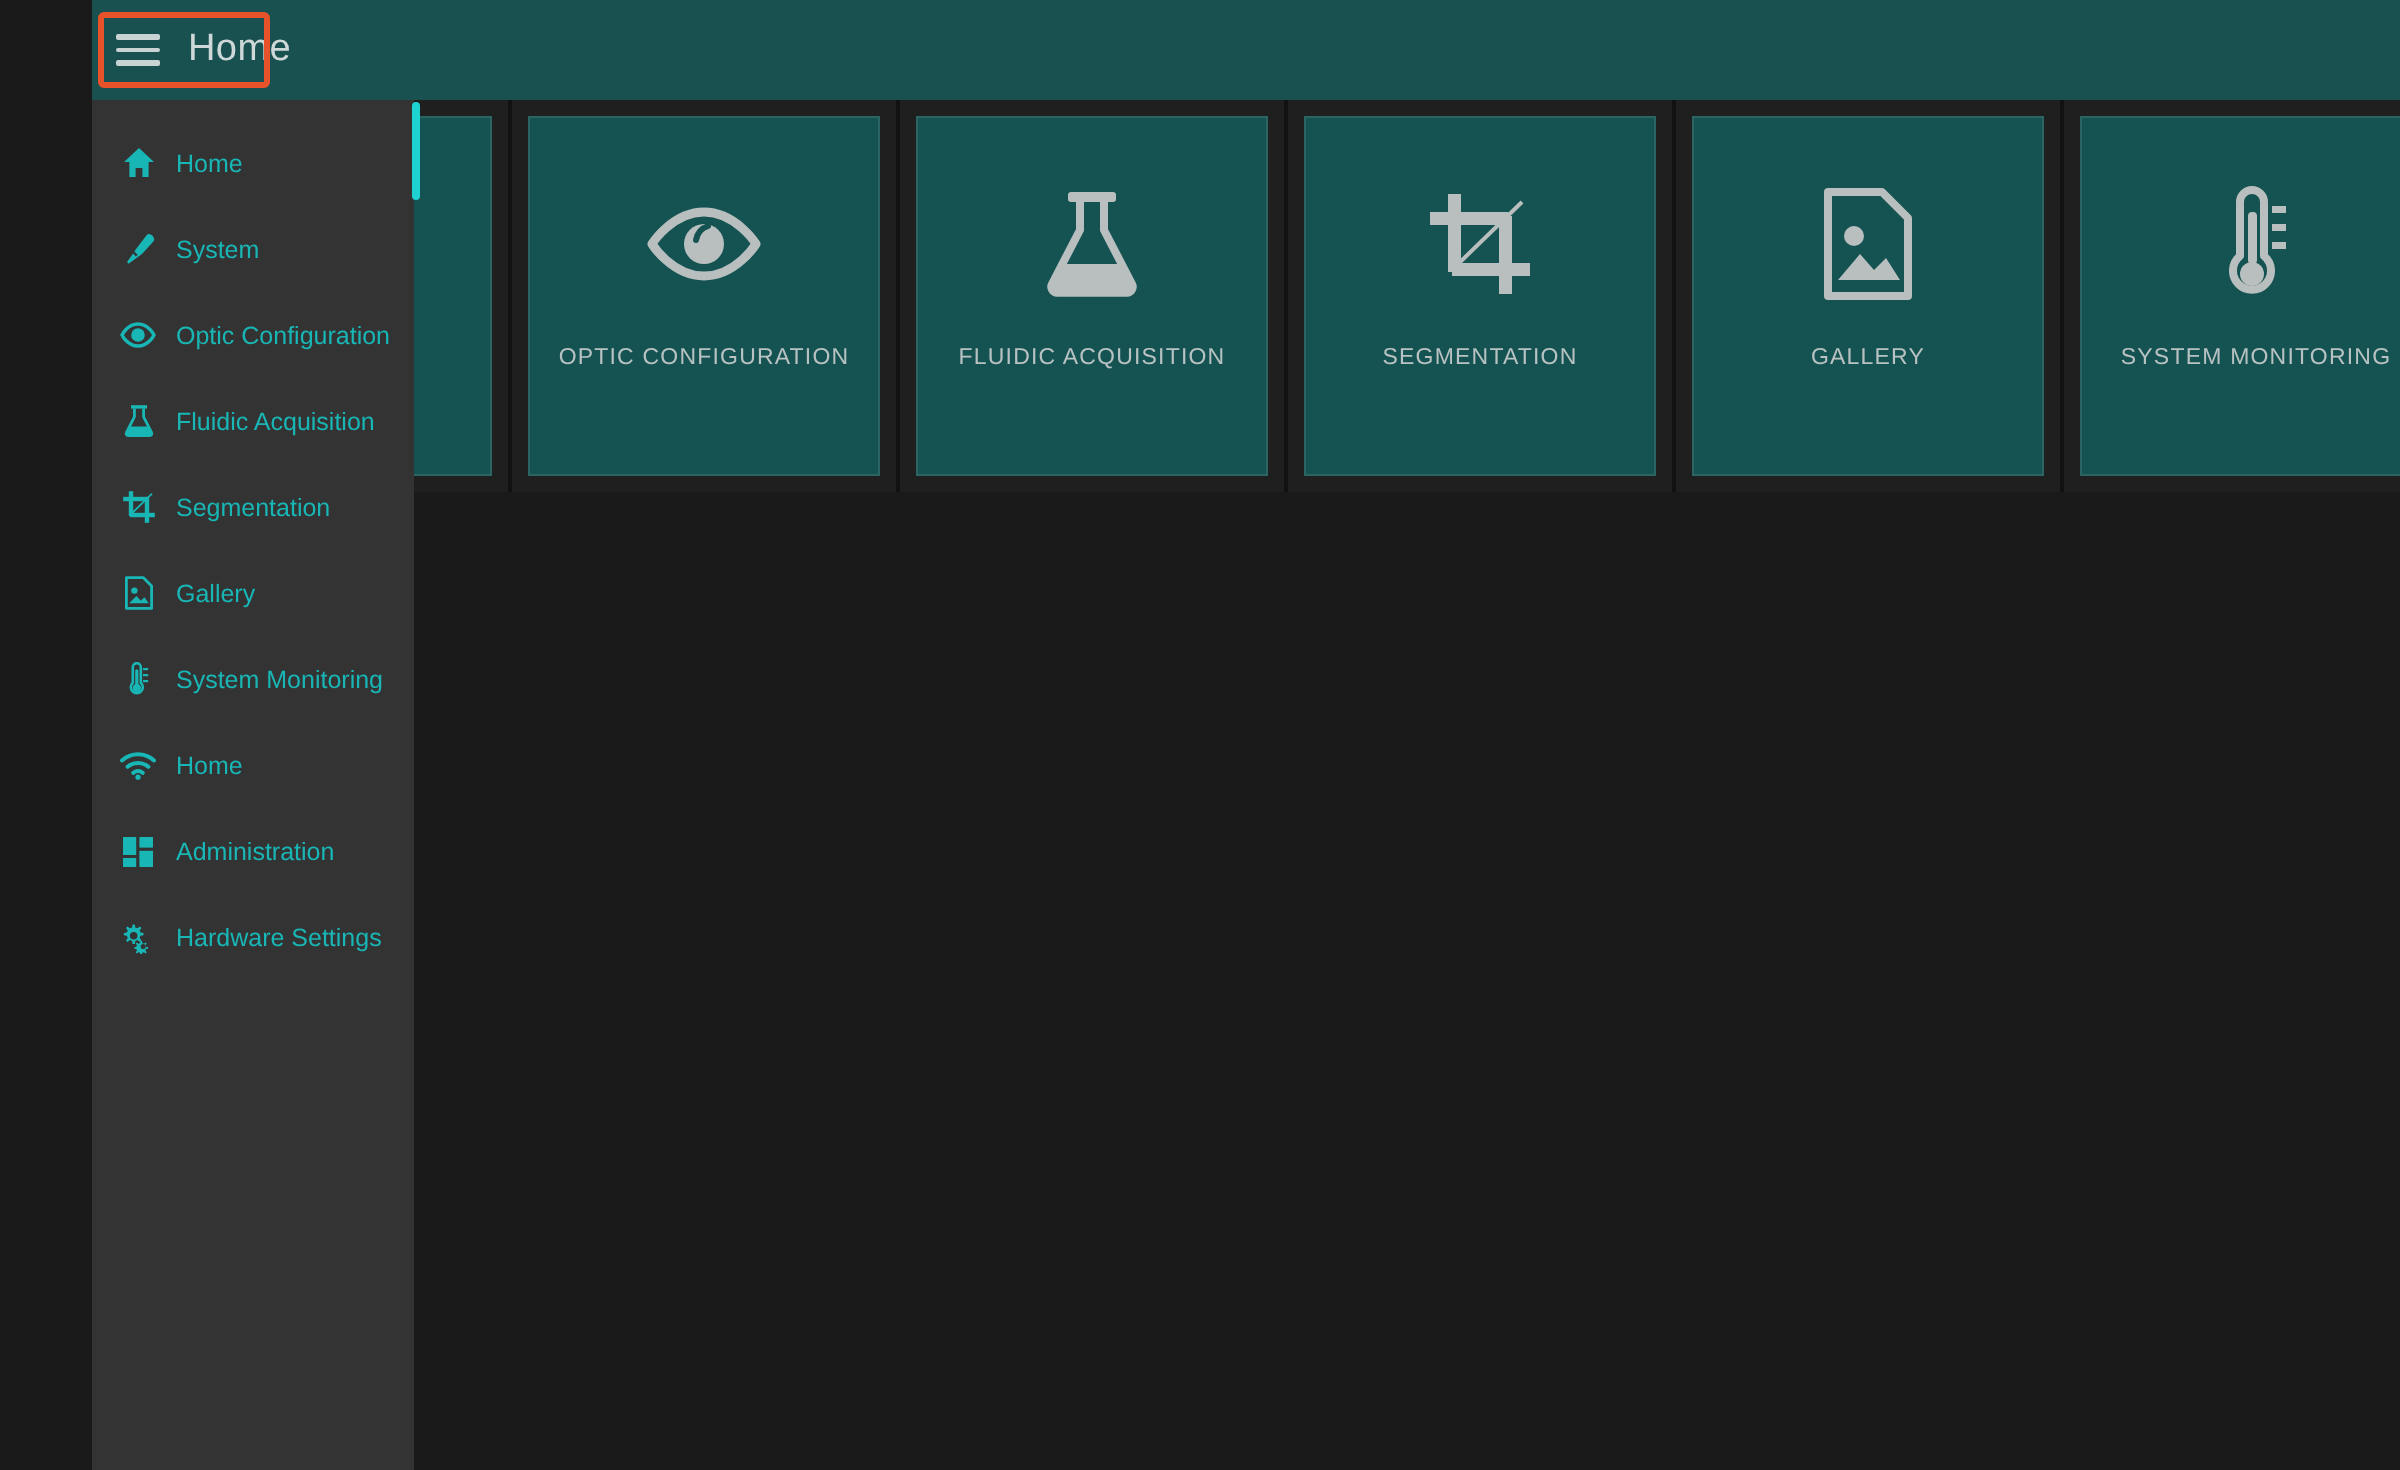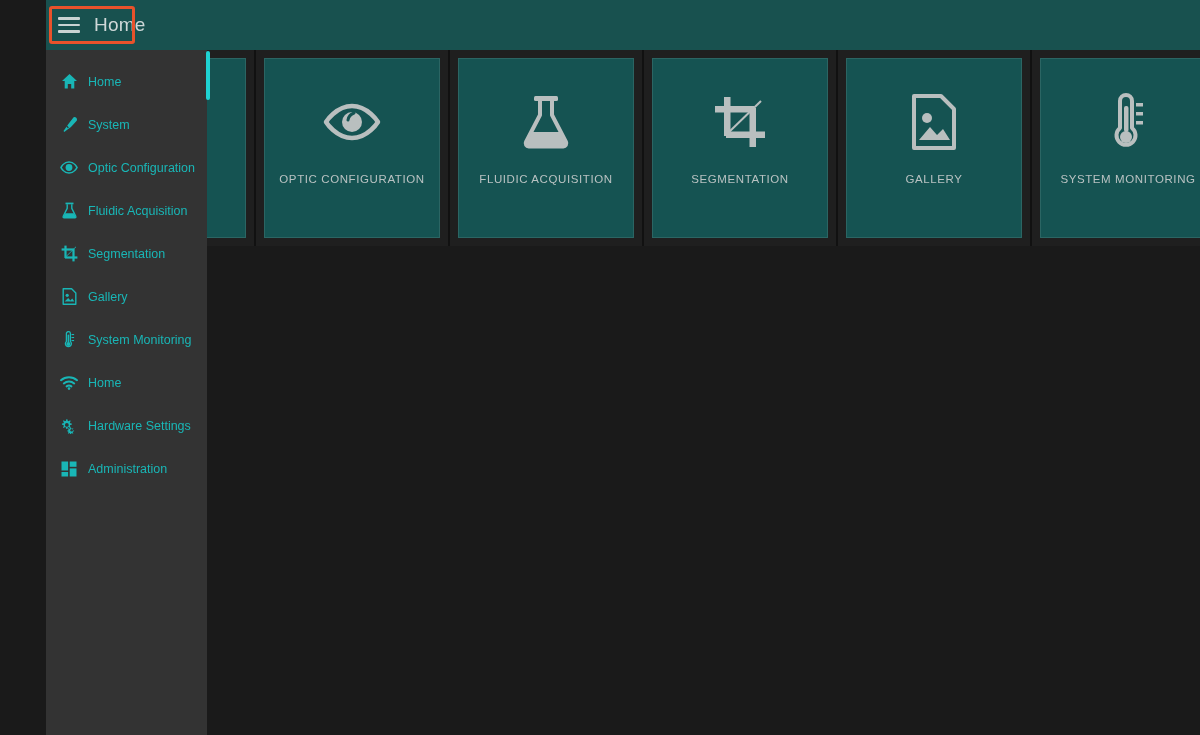--- a/index.html
+++ b/index.html
@@ -319,38 +319,38 @@
           <path d="M3.8 7.4 A8 8 0 0 1 14.2 7.4" fill="none" stroke="#19b6b6" stroke-width="2" stroke-linecap="round"></path>
           <path d="M6.6 10.4 A4 4 0 0 1 11.4 10.4" fill="none" stroke="#19b6b6" stroke-width="2" stroke-linecap="round"></path>
           <circle cx="9" cy="12.6" r="1.3" fill="#19b6b6"></circle>
         </svg>
       </span>
       <span class="nav-label">Home</span>
     </div>
 
     <div class="nav-item">
       <span class="nav-icon">
+        <svg width="16" height="16" viewBox="0 0 16 16">
+          <rect x="0.5" y="0.5" width="6.6" height="9" fill="#19b6b6"></rect>
+          <rect x="8.7" y="0.5" width="6.8" height="5.3" fill="#19b6b6"></rect>
+          <rect x="0.5" y="11" width="6.6" height="4.5" fill="#19b6b6"></rect>
+          <rect x="8.7" y="7.4" width="6.8" height="8.1" fill="#19b6b6"></rect>
+        </svg>
+      </span>
+      <span class="nav-label">Administration</span>
+    </div>
+
+    <div class="nav-item">
+      <span class="nav-icon">
         <svg width="18" height="16" viewBox="0 0 18 16">
           <path d="M6.3 1.2 l1.1 0 .25 1.5 1.1 .45 1.2 -.95 .8 .8 -.95 1.2 .45 1.1 1.5 .25 0 1.1 -1.5 .25 -.45 1.1 .95 1.2 -.8 .8 -1.2 -.95 -1.1 .45 -.25 1.5 -1.1 0 -.25 -1.5 -1.1 -.45 -1.2 .95 -.8 -.8 .95 -1.2 -.45 -1.1 -1.5 -.25 0 -1.1 1.5 -.25 .45 -1.1 -.95 -1.2 .8 -.8 1.2 .95 1.1 -.45 Z" fill="#19b6b6"></path>
           <circle cx="6.85" cy="6.9" r="1.9" fill="#333333"></circle>
           <path d="M13.4 9.3 l.8 0 .18 1.05 .78 .32 .85 -.67 .56 .56 -.67 .85 .32 .78 1.05 .18 0 .8 -1.05 .18 -.32 .78 .67 .85 -.56 .56 -.85 -.67 -.78 .32 -.18 1.05 -.8 0 -.18 -1.05 -.78 -.32 -.85 .67 -.56 -.56 .67 -.85 -.32 -.78 -1.05 -.18 0 -.8 1.05 -.18 .32 -.78 -.67 -.85 .56 -.56 .85 .67 .78 -.32 Z" fill="#19b6b6" transform="translate(-3.2,0.2)"></path>
           <circle cx="11.6" cy="12.3" r="1.25" fill="#333333"></circle>
         </svg>
       </span>
       <span class="nav-label">Hardware Settings</span>
     </div>
-
-    <div class="nav-item">
-      <span class="nav-icon">
-        <svg width="16" height="16" viewBox="0 0 16 16">
-          <rect x="0.5" y="0.5" width="6.6" height="9" fill="#19b6b6"></rect>
-          <rect x="8.7" y="0.5" width="6.8" height="5.3" fill="#19b6b6"></rect>
-          <rect x="0.5" y="11" width="6.6" height="4.5" fill="#19b6b6"></rect>
-          <rect x="8.7" y="7.4" width="6.8" height="8.1" fill="#19b6b6"></rect>
-        </svg>
-      </span>
-      <span class="nav-label">Administration</span>
-    </div>
   </div>
 
   <div id="content-scrollbar"></div>
 
 </div>
 
 </body></html>

